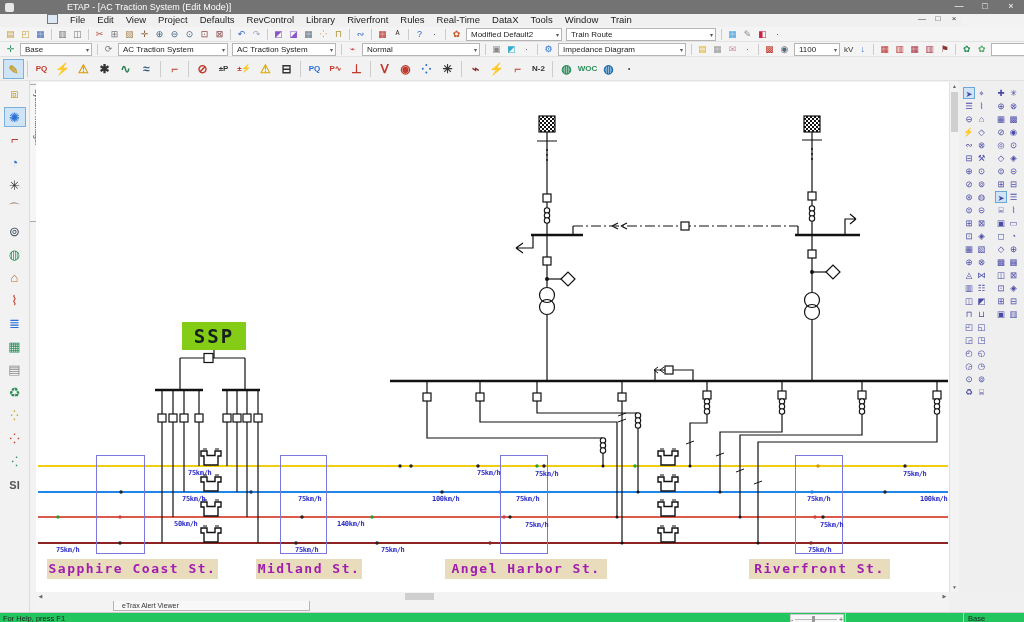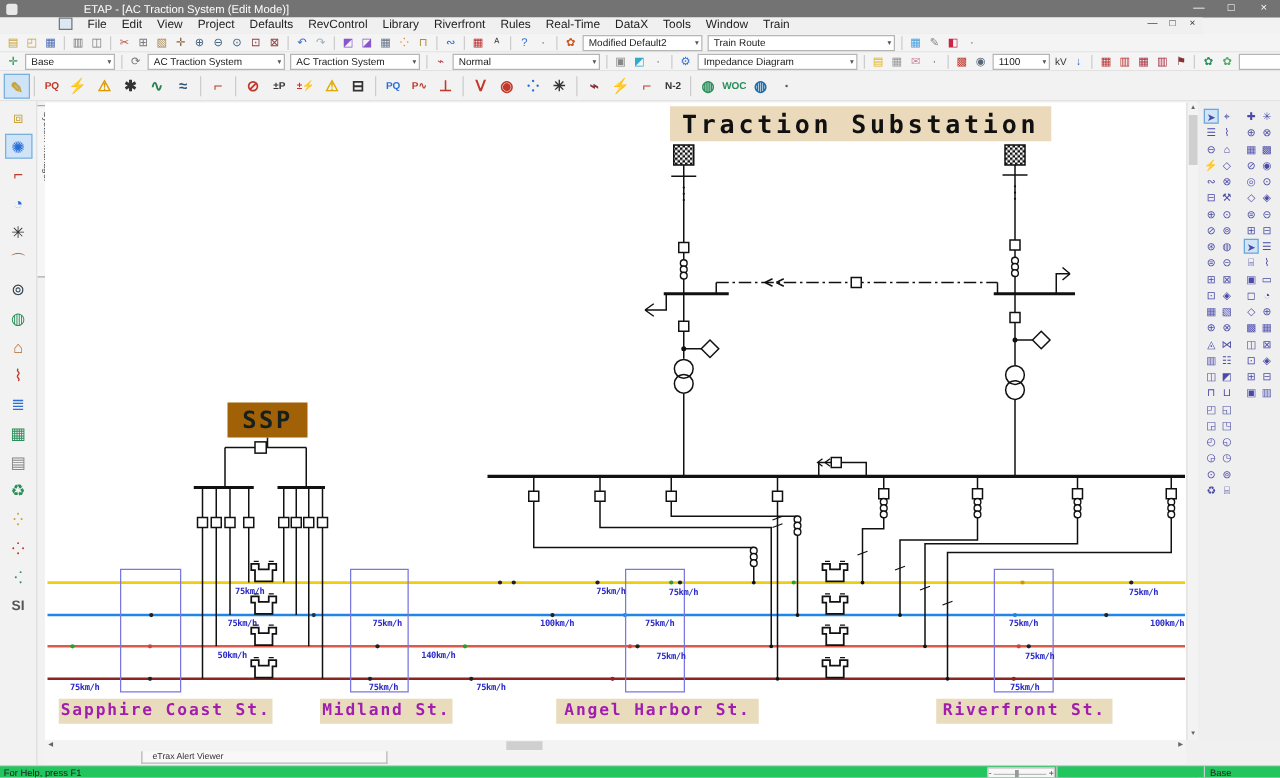--- a/index.html
+++ b/index.html
@@ -40,21 +40,21 @@
   .sb-text{font-size:11px;font-weight:bold;color:#555;margin-top:4px;}
   #sysmgr-tab{position:absolute;left:30px;top:84px;width:13px;height:138px;background:#f6f6f6;border:1px solid #aaa;
               border-left:none;writing-mode:vertical-rl;font-size:7.5px;color:#444;text-align:left;
               padding-top:4px;box-sizing:border-box;}
   
   #canvas{position:absolute;left:36px;top:82px;width:913px;height:510px;background:#fff;overflow:hidden;}
   #wiring{position:absolute;left:0;top:0;}
   .dg-title{position:absolute;left:500px;top:3px;width:305px;height:28px;background:#ead9ba;
             font-family:"DejaVu Sans Mono",monospace;font-weight:bold;font-size:20px;letter-spacing:3px;
             text-align:center;line-height:28px;color:#111;}
-  .ssp-box{position:absolute;left:146px;top:240px;width:64px;height:28px;background:#a16207;
+  .ssp-box{position:absolute;left:146px;top:240px;width:64px;height:28px;background:#84cc16;
            font-family:"DejaVu Sans Mono",monospace;font-weight:bold;font-size:19px;letter-spacing:2px;
            text-align:center;line-height:28px;color:#15201e;}
   .st-box{position:absolute;top:373px;height:99px;border:1px solid #7a77dd;box-sizing:border-box;}
   .st-label{position:absolute;top:477px;height:20px;background:#e9dcbd;color:#a21caf;
             font-family:"DejaVu Sans Mono",monospace;font-weight:bold;font-size:13px;letter-spacing:1.5px;
             text-align:center;line-height:20px;white-space:nowrap;}
   .spd{position:absolute;font-family:"DejaVu Sans Mono",monospace;font-weight:bold;font-size:7px;
        color:#2a2ac8;white-space:nowrap;letter-spacing:-0.3px;}
   
   #rpanel{position:absolute;left:958px;top:81px;width:66px;height:541px;background:#efefef;border-left:1px solid #ddd;}
@@ -472,21 +472,20 @@
           <circle cx="779" cy="435" r="1.7" fill="#cc4444"></circle>
           <circle cx="787" cy="435" r="1.7" fill="#222222"></circle>
           <circle cx="84" cy="461" r="1.7" fill="#222222"></circle>
           <circle cx="260" cy="461" r="1.7" fill="#222222"></circle>
           <circle cx="341" cy="461" r="1.7" fill="#222222"></circle>
           <circle cx="454" cy="461" r="1.7" fill="#8d2424"></circle>
           <circle cx="775" cy="461" r="1.7" fill="#8d2424"></circle>
         </g>
     </svg>
 
-    <div class="dg-title">Traction Substation</div>
     <div class="ssp-box">SSP</div>
     <div id="stations">
         <div class="st-box" style="left: 60px; width: 49px;"></div>
         <div class="st-label" style="left: 11px; width: 171px;">Sapphire Coast St.</div>
         <div class="st-box" style="left: 244px; width: 47px;"></div>
         <div class="st-label" style="left: 220px; width: 106px;">Midland St.</div>
         <div class="st-box" style="left: 464px; width: 48px;"></div>
         <div class="st-label" style="left: 409px; width: 162px;">Angel Harbor St.</div>
         <div class="st-box" style="left: 759px; width: 48px;"></div>
         <div class="st-label" style="left: 713px; width: 141px;">Riverfront St.</div>

